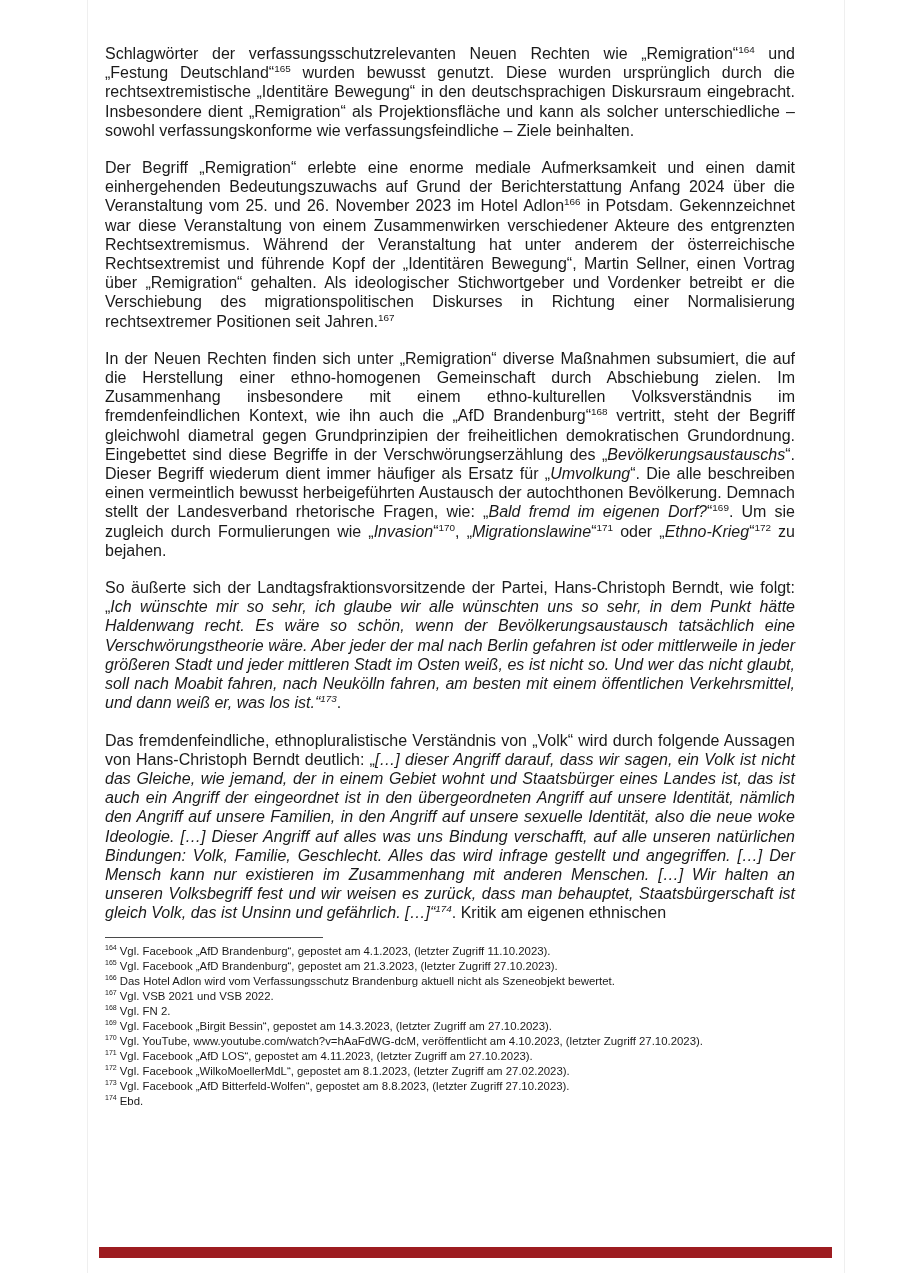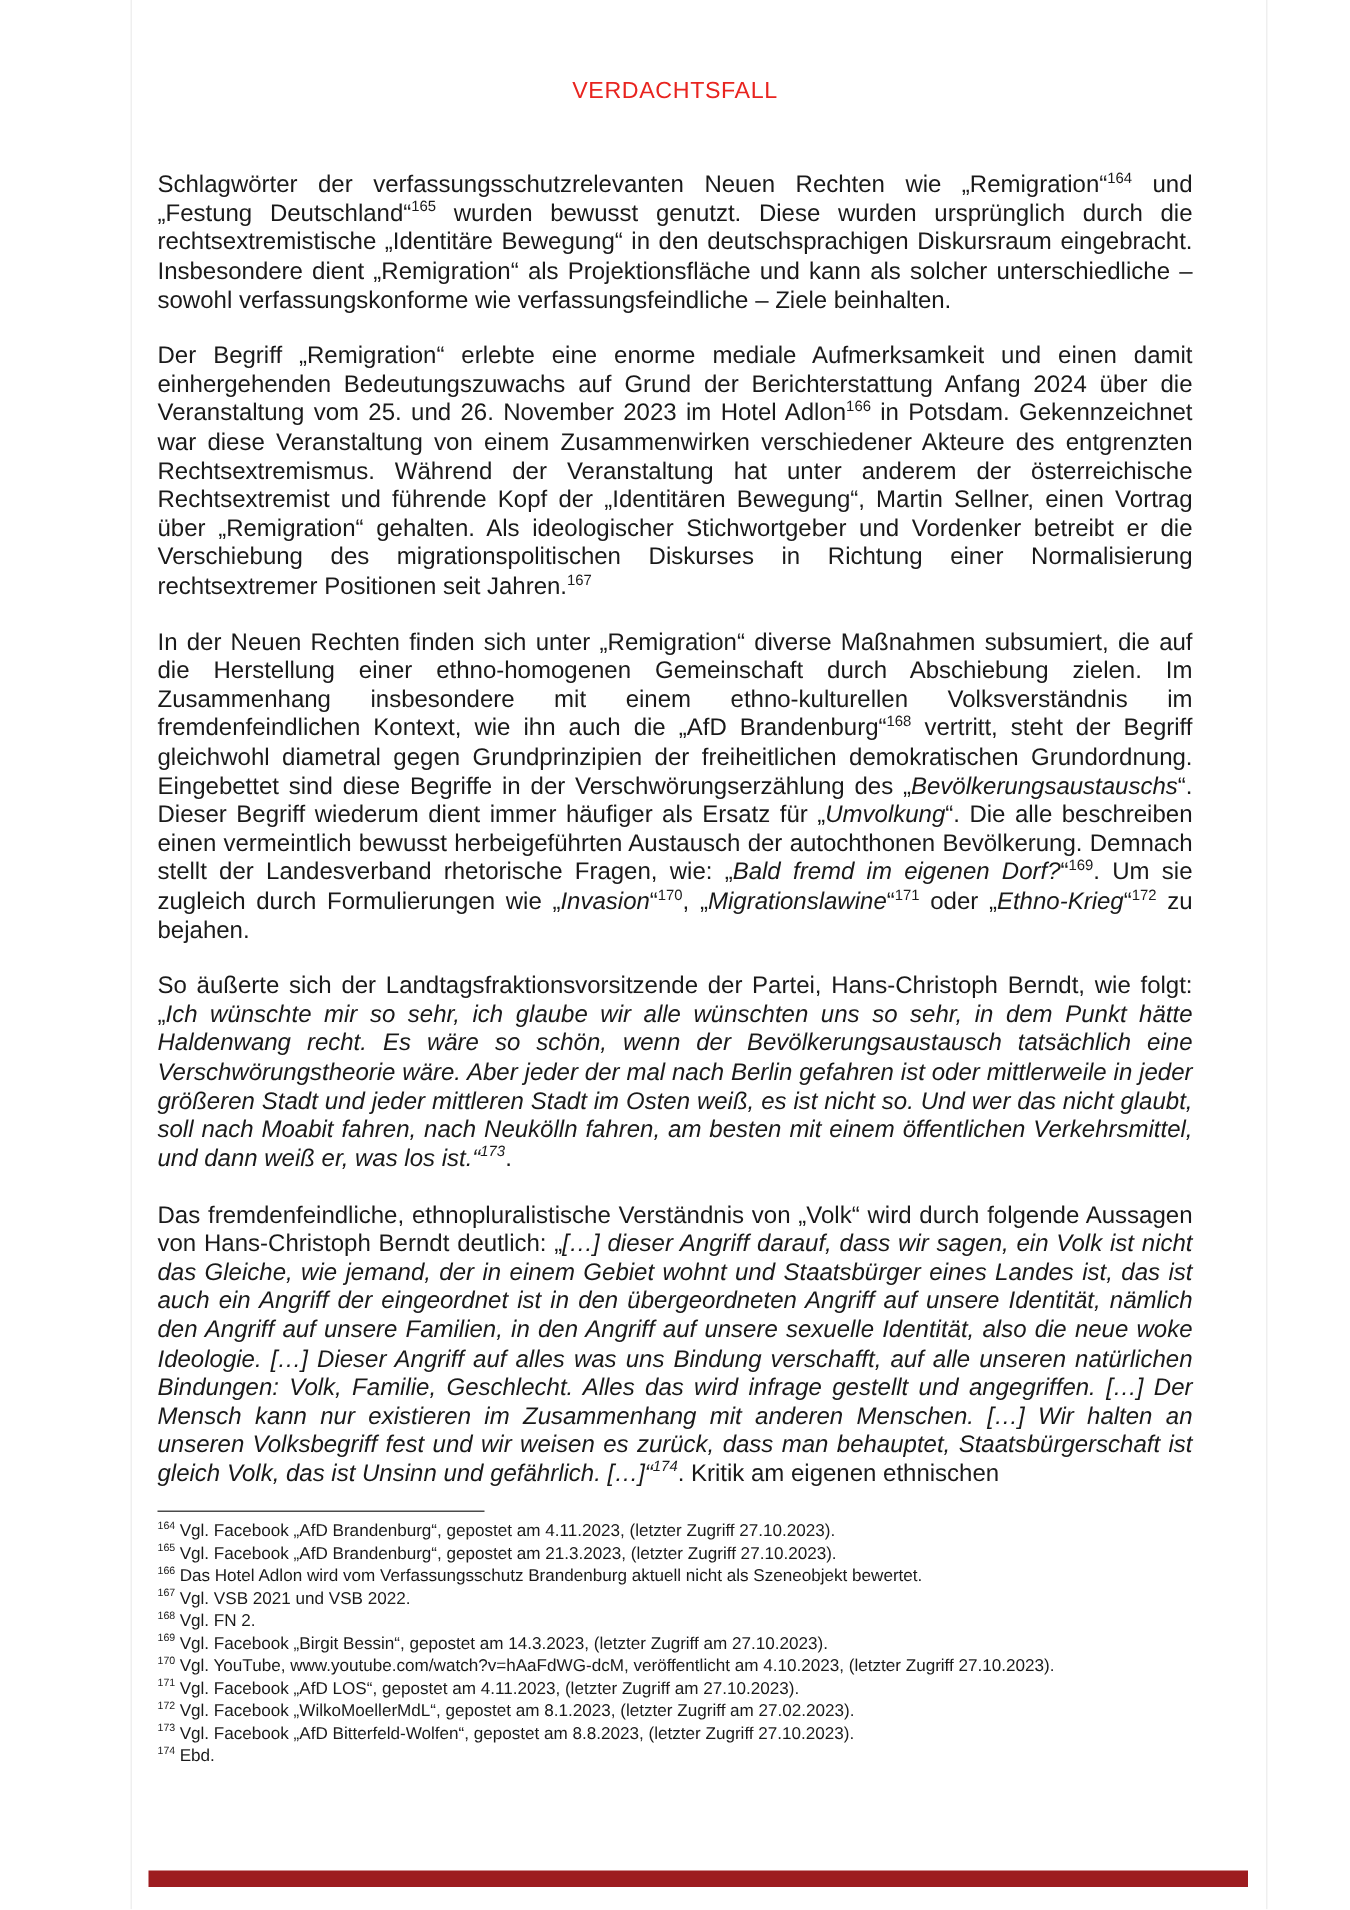--- a/index.html
+++ b/index.html
@@ -54,34 +54,33 @@
   }
 </style>
 </head>
 <body>
 
 <div class="page">
 
   <div class="page-edge left"></div>
   <div class="page-edge right"></div>
 
-  <div class="doc-title" style="color: rgb(232, 36, 31);">VERDACHTSFALL</div>
 
   <div class="doc-body">
     <p class="para"><span>Schlagwörter der verfassungsschutzrelevanten Neuen Rechten wie „Remigration“</span><sup>164</sup><span> und „Festung Deutschland“</span><sup>165</sup><span> wurden bewusst genutzt. Diese wurden ursprünglich durch die rechtsextremistische „Identitäre Bewegung“ in den deutschsprachigen Diskursraum eingebracht. Insbesondere dient „Remigration“ als Projektionsfläche und kann als solcher unterschiedliche – sowohl verfassungskonforme wie verfassungsfeindliche – Ziele beinhalten.</span></p>
     <p class="para"><span>Der Begriff „Remigration“ erlebte eine enorme mediale Aufmerksamkeit und einen damit einhergehenden Bedeutungszuwachs auf Grund der Berichterstattung Anfang 2024 über die Veranstaltung vom 25. und 26. November 2023 im Hotel Adlon</span><sup>166</sup><span> in Potsdam. Gekennzeichnet war diese Veranstaltung von einem Zusammenwirken verschiedener Akteure des entgrenzten Rechtsextremismus. Während der Veranstaltung hat unter anderem der österreichische Rechtsextremist und führende Kopf der „Identitären Bewegung“, Martin Sellner, einen Vortrag über „Remigration“ gehalten. Als ideologischer Stichwortgeber und Vordenker betreibt er die Verschiebung des migrationspolitischen Diskurses in Richtung einer Normalisierung rechtsextremer Positionen seit Jahren.</span><sup>167</sup></p>
     <p class="para"><span>In der Neuen Rechten finden sich unter „Remigration“ diverse Maßnahmen subsumiert, die auf die Herstellung einer ethno-homogenen Gemeinschaft durch Abschiebung zielen. Im Zusammenhang insbesondere mit einem ethno-kulturellen Volksverständnis im fremdenfeindlichen Kontext, wie ihn auch die „AfD Brandenburg“</span><sup>168</sup><span> vertritt, steht der Begriff gleichwohl diametral gegen Grundprinzipien der freiheitlichen demokratischen Grundordnung. Eingebettet sind diese Begriffe in der Verschwörungserzählung des „</span><span style="font-style: italic;">Bevölkerungsaustauschs</span><span>“. Dieser Begriff wiederum dient immer häufiger als Ersatz für „</span><span style="font-style: italic;">Umvolkung</span><span>“. Die alle beschreiben einen vermeintlich bewusst herbeigeführten Austausch der autochthonen Bevölkerung. Demnach stellt der Landesverband rhetorische Fragen, wie: „</span><span style="font-style: italic;">Bald fremd im eigenen Dorf?</span><span>“</span><sup>169</sup><span>. Um sie zugleich durch Formulierungen wie „</span><span style="font-style: italic;">Invasion</span><span>“</span><sup>170</sup><span>, „</span><span style="font-style: italic;">Migrationslawine</span><span>“</span><sup>171</sup><span> oder „</span><span style="font-style: italic;">Ethno-Krieg</span><span>“</span><sup>172</sup><span> zu bejahen.</span></p>
     <p class="para"><span>So äußerte sich der Landtagsfraktionsvorsitzende der Partei, Hans-Christoph Berndt, wie folgt: „</span><span style="font-style: italic;">Ich wünschte mir so sehr, ich glaube wir alle wünschten uns so sehr, in dem Punkt hätte Haldenwang recht. Es wäre so schön, wenn der Bevölkerungsaustausch tatsächlich eine Verschwörungstheorie wäre. Aber jeder der mal nach Berlin gefahren ist oder mittlerweile in jeder größeren Stadt und jeder mittleren Stadt im Osten weiß, es ist nicht so. Und wer das nicht glaubt, soll nach Moabit fahren, nach Neukölln fahren, am besten mit einem öffentlichen Verkehrsmittel, und dann weiß er, was los ist.“</span><sup style="font-style: italic;">173</sup><span>.</span></p>
     <p class="para"><span>Das fremdenfeindliche, ethnopluralistische Verständnis von „Volk“ wird durch folgende Aussagen von Hans-Christoph Berndt deutlich: „</span><span style="font-style: italic;">[…] dieser Angriff darauf, dass wir sagen, ein Volk ist nicht das Gleiche, wie jemand, der in einem Gebiet wohnt und Staatsbürger eines Landes ist, das ist auch ein Angriff der eingeordnet ist in den übergeordneten Angriff auf unsere Identität, nämlich den Angriff auf unsere Familien, in den Angriff auf unsere sexuelle Identität, also die neue woke Ideologie. […] Dieser Angriff auf alles was uns Bindung verschafft, auf alle unseren natürlichen Bindungen: Volk, Familie, Geschlecht. Alles das wird infrage gestellt und angegriffen. […] Der Mensch kann nur existieren im Zusammenhang mit anderen Menschen. […] Wir halten an unseren Volksbegriff fest und wir weisen es zurück, dass man behauptet, Staatsbürgerschaft ist gleich Volk, das ist Unsinn und gefährlich. […]“</span><sup style="font-style: italic;">174</sup><span>. Kritik am eigenen ethnischen</span></p>
   </div>
 
   <div class="footnote-sep"></div>
 
   <div class="footnotes">
-    <div class="fn"><sup class="fn-num">164</sup><span class="fn-text">Vgl. Facebook „AfD Brandenburg“, gepostet am 4.11.2023, (letzter Zugriff 27.10.2023).</span></div>
+    <div class="fn"><sup class="fn-num">164</sup><span class="fn-text">Vgl. Facebook „AfD Brandenburg“, gepostet am 4.1.2023, (letzter Zugriff 11.10.2023).</span></div>
     <div class="fn"><sup class="fn-num">165</sup><span class="fn-text">Vgl. Facebook „AfD Brandenburg“, gepostet am 21.3.2023, (letzter Zugriff 27.10.2023).</span></div>
     <div class="fn"><sup class="fn-num">166</sup><span class="fn-text">Das Hotel Adlon wird vom Verfassungsschutz Brandenburg aktuell nicht als Szeneobjekt bewertet.</span></div>
     <div class="fn"><sup class="fn-num">167</sup><span class="fn-text">Vgl. VSB 2021 und VSB 2022.</span></div>
     <div class="fn"><sup class="fn-num">168</sup><span class="fn-text">Vgl. FN 2.</span></div>
     <div class="fn"><sup class="fn-num">169</sup><span class="fn-text">Vgl. Facebook „Birgit Bessin“, gepostet am 14.3.2023, (letzter Zugriff am 27.10.2023).</span></div>
     <div class="fn"><sup class="fn-num">170</sup><span class="fn-text">Vgl. YouTube, www.youtube.com/watch?v=hAaFdWG-dcM, veröffentlicht am 4.10.2023, (letzter Zugriff 27.10.2023).</span></div>
     <div class="fn"><sup class="fn-num">171</sup><span class="fn-text">Vgl. Facebook „AfD LOS“, gepostet am 4.11.2023, (letzter Zugriff am 27.10.2023).</span></div>
     <div class="fn"><sup class="fn-num">172</sup><span class="fn-text">Vgl. Facebook „WilkoMoellerMdL“, gepostet am 8.1.2023, (letzter Zugriff am 27.02.2023).</span></div>
     <div class="fn"><sup class="fn-num">173</sup><span class="fn-text">Vgl. Facebook „AfD Bitterfeld-Wolfen“, gepostet am 8.8.2023, (letzter Zugriff 27.10.2023).</span></div>
     <div class="fn"><sup class="fn-num">174</sup><span class="fn-text">Ebd.</span></div>

